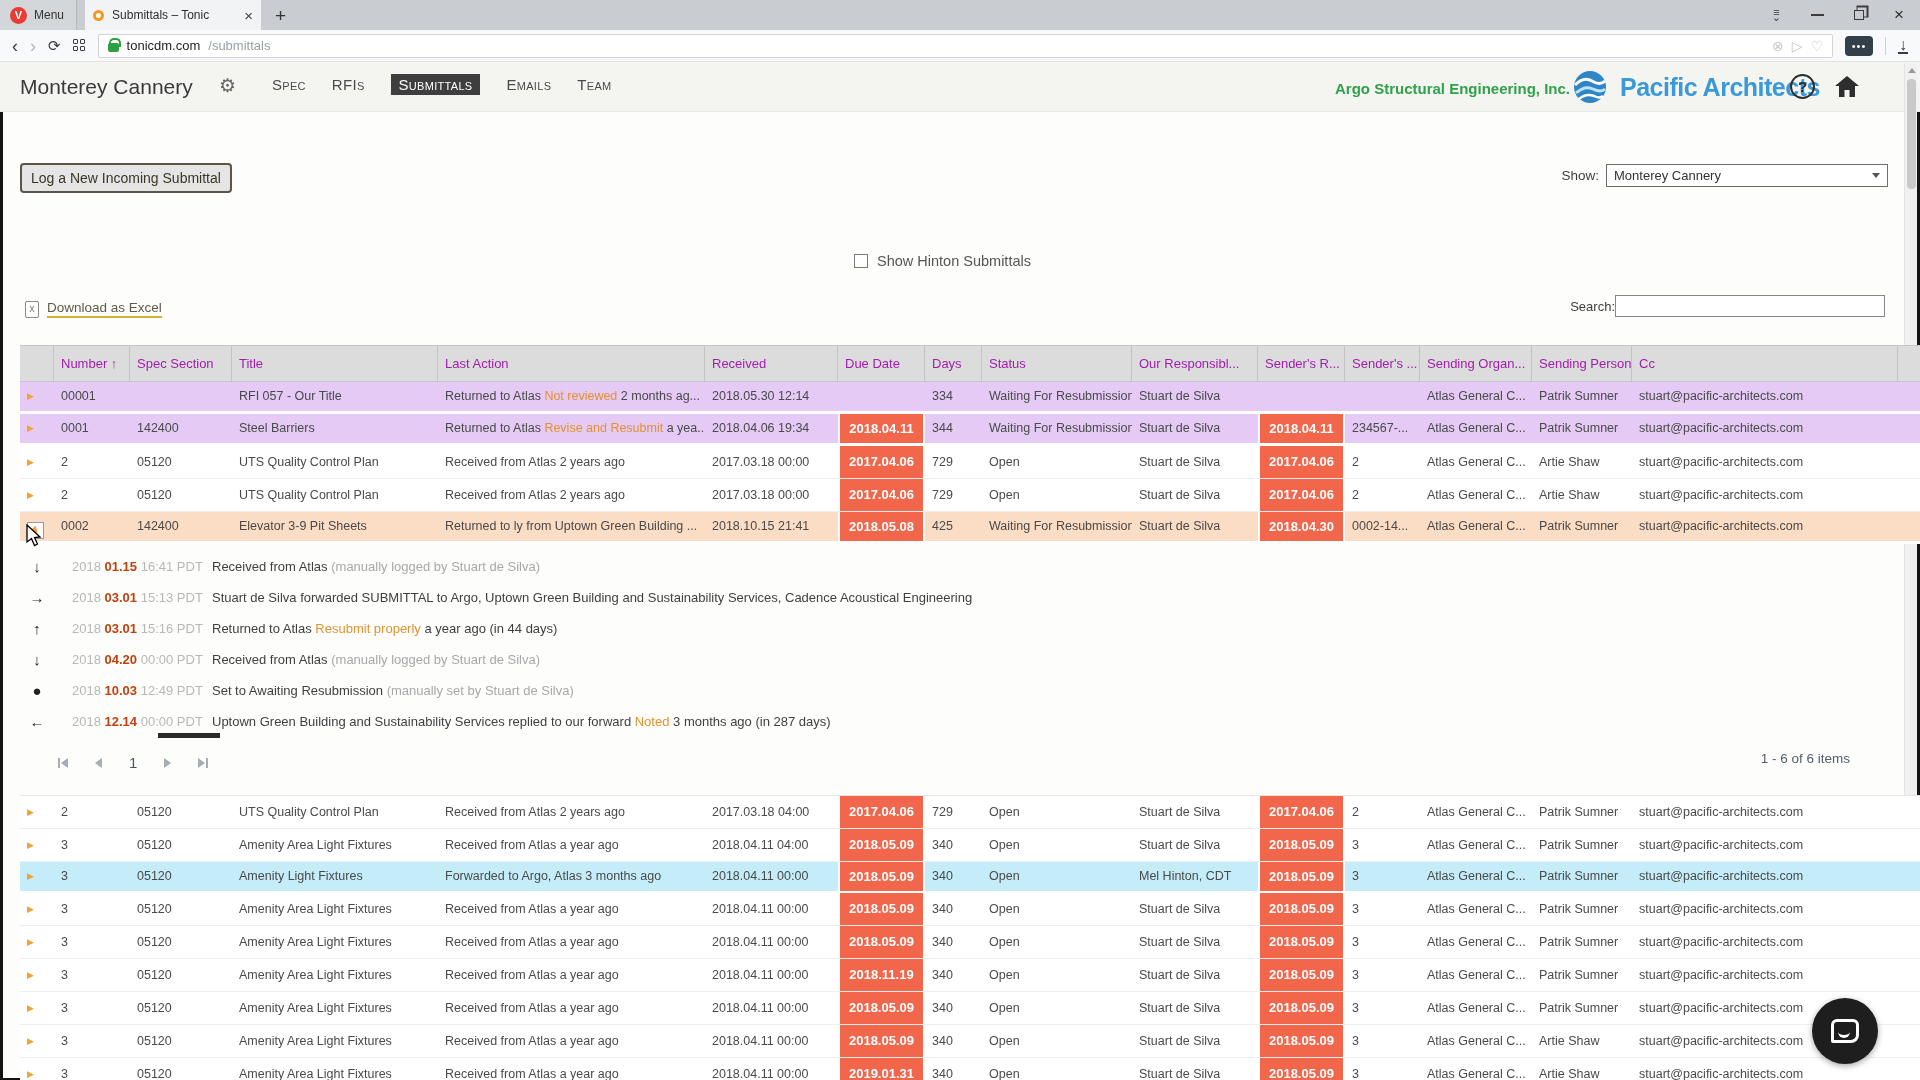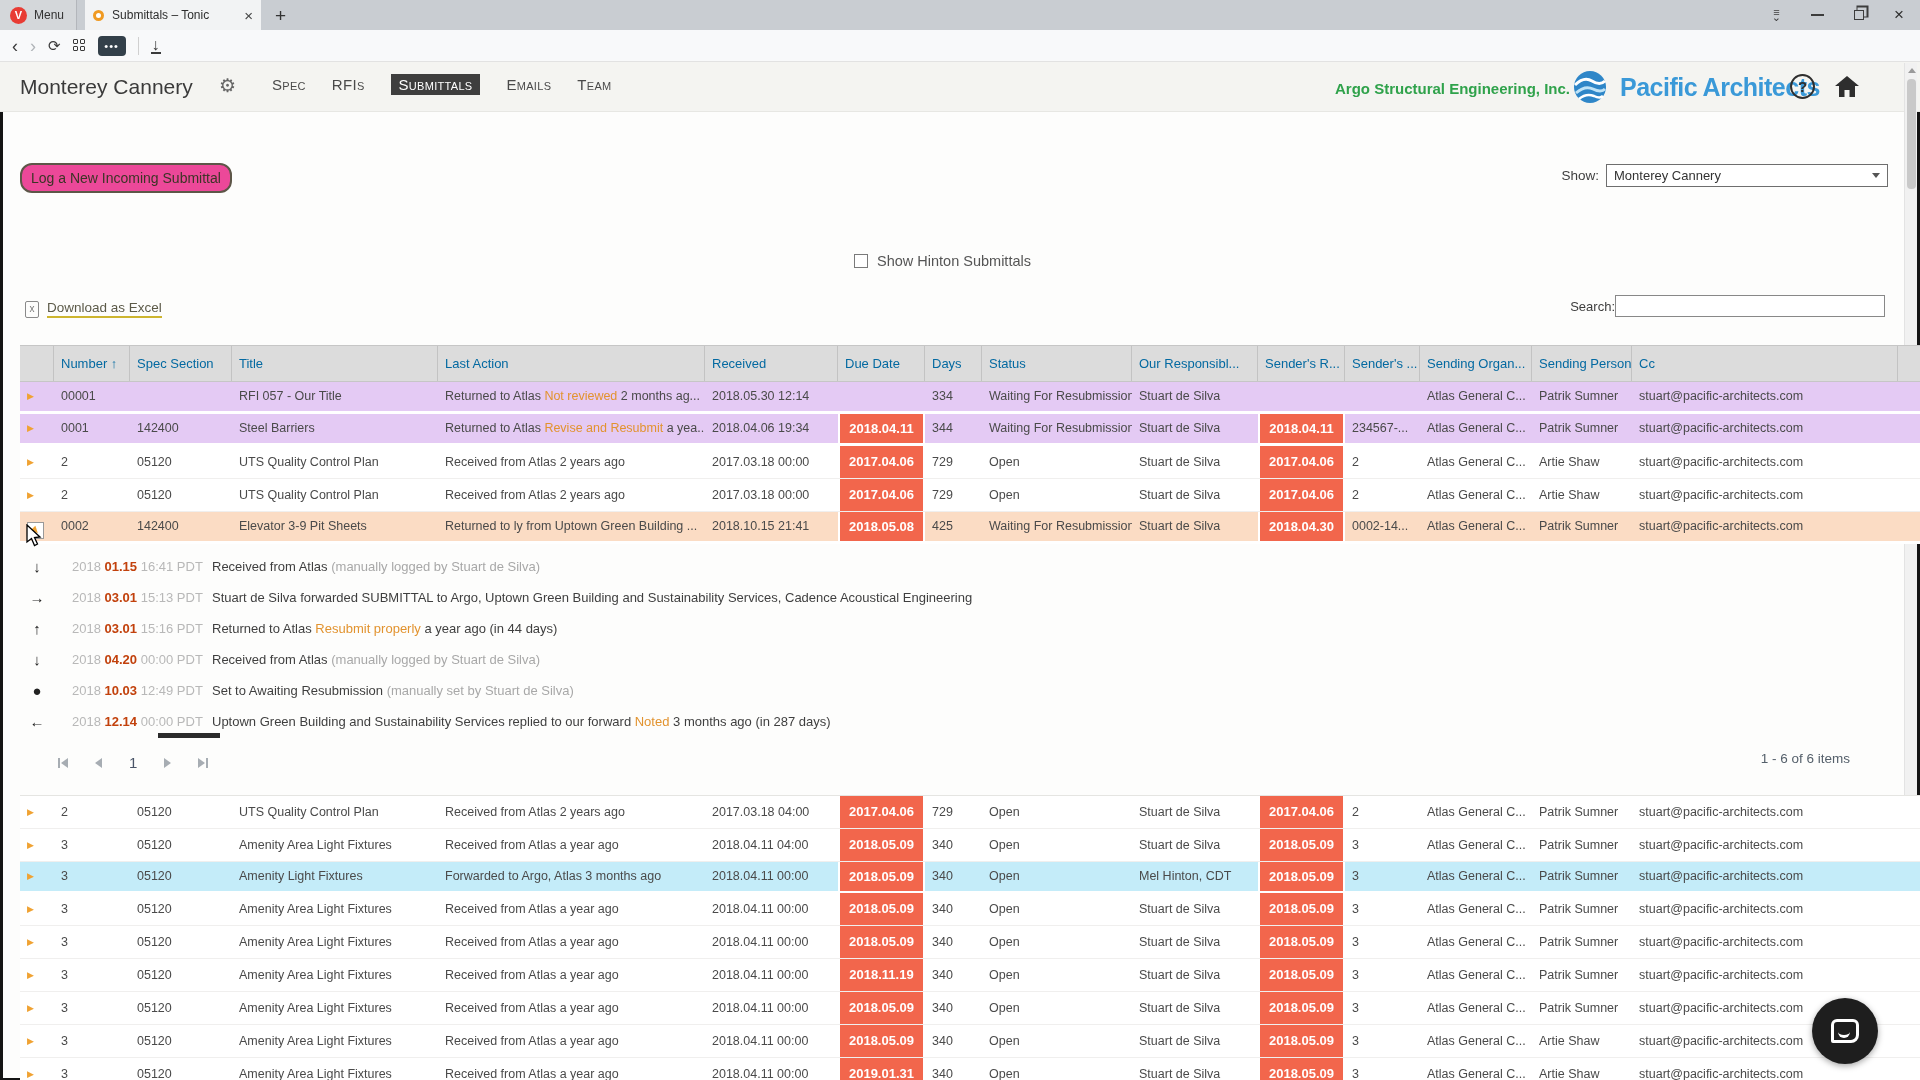--- a/index.html
+++ b/index.html
@@ -53,41 +53,41 @@
   .pa-name{ font-size:25px; font-weight:bold; color:#3a99d8; letter-spacing:-.5px; }
   .help{ position:absolute; left:1790px; top:12px; width:25px; height:25px; border:2.5px solid #2e2e2e; border-radius:50%; text-align:center; font-size:15px; font-weight:bold; color:#2e2e2e; line-height:21px; }
   .home{ position:absolute; left:1834px; top:11px; width:26px; height:26px; }
   
   .pagescroll{ position:absolute; right:3px; top:63px; bottom:2px; width:13px; background:#f1f1f1; border-left:1px solid #e3e3e3; }
   .pagescroll .thumb{ position:absolute; top:16px; left:2px; width:9px; height:110px; background:#c9c9c9; border-radius:4px; }
   .sb-arrow{ position:absolute; left:3px; width:0; height:0; border-left:4px solid transparent; border-right:4px solid transparent; }
   .sb-up{ top:5px; border-bottom:5px solid #9a9a9a; }
   .sb-down{ bottom:5px; border-top:5px solid #9a9a9a; }
   
-  .btn-log{ position:absolute; left:20px; top:163px; height:25px; padding:13px 9px; background:#ec4899; border:2px solid #5d5648; border-radius:12px; font-size:14px; color:#3c3526; display:flex; align-items:center; }
+  .btn-log{ position:absolute; left:20px; top:163px; height:25px; padding:13px 9px; background:#e5e5e5; border:2px solid #5d5648; border-radius:4px; font-size:14px; color:#3c3526; display:flex; align-items:center; }
   .show-wrap{ position:absolute; top:164px; right:32px; display:flex; align-items:center; gap:7px; }
   .show-wrap .lbl{ font-size:13.5px; color:#3e3e3e; }
   .select{ width:282px; height:23px; background:#fff; border:1px solid #6e6e6e; display:flex; align-items:center; justify-content:space-between; padding:0 7px; font-size:13px; color:#333; }
   .select .chev{ width:0; height:0; border-left:4px solid transparent; border-right:4px solid transparent; border-top:5px solid #555; }
   .closed-wrap{ position:absolute; top:253px; left:0; width:1885px; display:flex; justify-content:center; align-items:center; gap:9px; }
   .checkbox{ width:14px; height:14px; border:1.5px solid #7a7a7a; background:#fff; }
   .closed-wrap .lbl{ font-size:14.5px; color:#555; }
   .download-wrap{ position:absolute; left:25px; top:300px; display:flex; align-items:center; gap:8px; }
   .xls-icon{ width:14px; height:17px; border:1.5px solid #8a8a8a; border-radius:2px; font-size:10px; color:#7a7a7a; text-align:center; line-height:14px; }
   .download-link{ font-size:13.5px; color:#5c5a48; border-bottom:2px solid #cdb52f; padding-bottom:1px; }
   .search-wrap{ position:absolute; top:295px; right:35px; display:flex; align-items:center; }
   .search-wrap .lbl{ font-size:13px; color:#3e3e3e; }
   .search-input{ width:270px; height:22px; background:#fff; border:1px solid #888; }
   
   :root{ --cols:34px 76px 102px 206px 267px 133px 87px 57px 150px 126px 87px 75px 112px 100px 266px 22px;
          --red:#f2664c; --purple:#e4caf4; --peach:#fbdcc4; --cyan:#c4ecf9; --orange:#e2932f; }
   .tablewrap{ position:absolute; left:20px; top:345px; width:1900px; }
   .trow{ display:grid; grid-template-columns:var(--cols); }
   .thead{ background:#dcdcdc; border-top:1px solid #c6c6c6; border-bottom:1px solid #c6c6c6; }
-  .hcell{ height:35px; line-height:35px; font-size:13px; color:#0369a1; padding-left:7px; border-right:1px solid #c3c3c3; white-space:nowrap; overflow:hidden; }
+  .hcell{ height:35px; line-height:35px; font-size:13px; color:#a21caf; padding-left:7px; border-right:1px solid #c3c3c3; white-space:nowrap; overflow:hidden; }
   .drow{ background:#fff; border-bottom:1px solid #f0efee; }
   .drow.purple{ background:var(--purple); border-bottom:3px solid #fff; }
   .drow.peach{ background:var(--peach); border-bottom:3px solid #fff; }
   .drow.cyan{ background:var(--cyan); border-bottom:2px solid #fff; }
   .cell{ height:32px; line-height:32px; font-size:12.5px; color:#4a4a4a; padding-left:7px; white-space:nowrap; overflow:hidden; }
   .drow.purple .cell, .drow.peach .cell, .drow.cyan .cell{ height:29px; line-height:29px; }
   .cell.badged{ padding:0; }
   .badge{ width:100%; height:100%; display:flex; align-items:center; justify-content:center; background:var(--red); color:#fff; font-weight:bold; font-size:13px; border-left:2px solid #fff; border-right:2px solid #fff; }
   .tri{ display:inline-block; color:#f0a232; font-size:9px; vertical-align:1px; }
   .expbox{ display:inline-flex; width:17px; height:17px; border:1px solid #999; background:#fff; align-items:center; justify-content:center; vertical-align:-3px; }
@@ -150,20 +150,29 @@
   <div class="urlbar">
     <span class="navglyph">‹</span>
     <span class="navglyph fwd">›</span>
     <span class="reload">⟳</span>
     <span class="sdgrid">
         <i></i>
         <i></i>
         <i></i>
         <i></i>
       </span>
+    <div class="urlfield">
+      <span class="lock"></span>
+      <span class="urlhost">tonicdm.com</span>
+      <span class="urlpath">/submittals</span>
+      <span class="spacer"></span>
+      <span class="fadeicon">⊗</span>
+      <span class="fadeicon">▷</span>
+      <span class="fadeicon">♡</span>
+    </div>
     <span class="extbadge">•••</span>
     <span class="vdiv"></span>
     <span class="dl">↓</span>
   </div>
 
   <div class="appheader">
     <div class="project">Monterey Cannery</div>
     <div class="gear">⚙</div>
     <div class="main-nav">
         <span class="nav-item">Spec</span>

